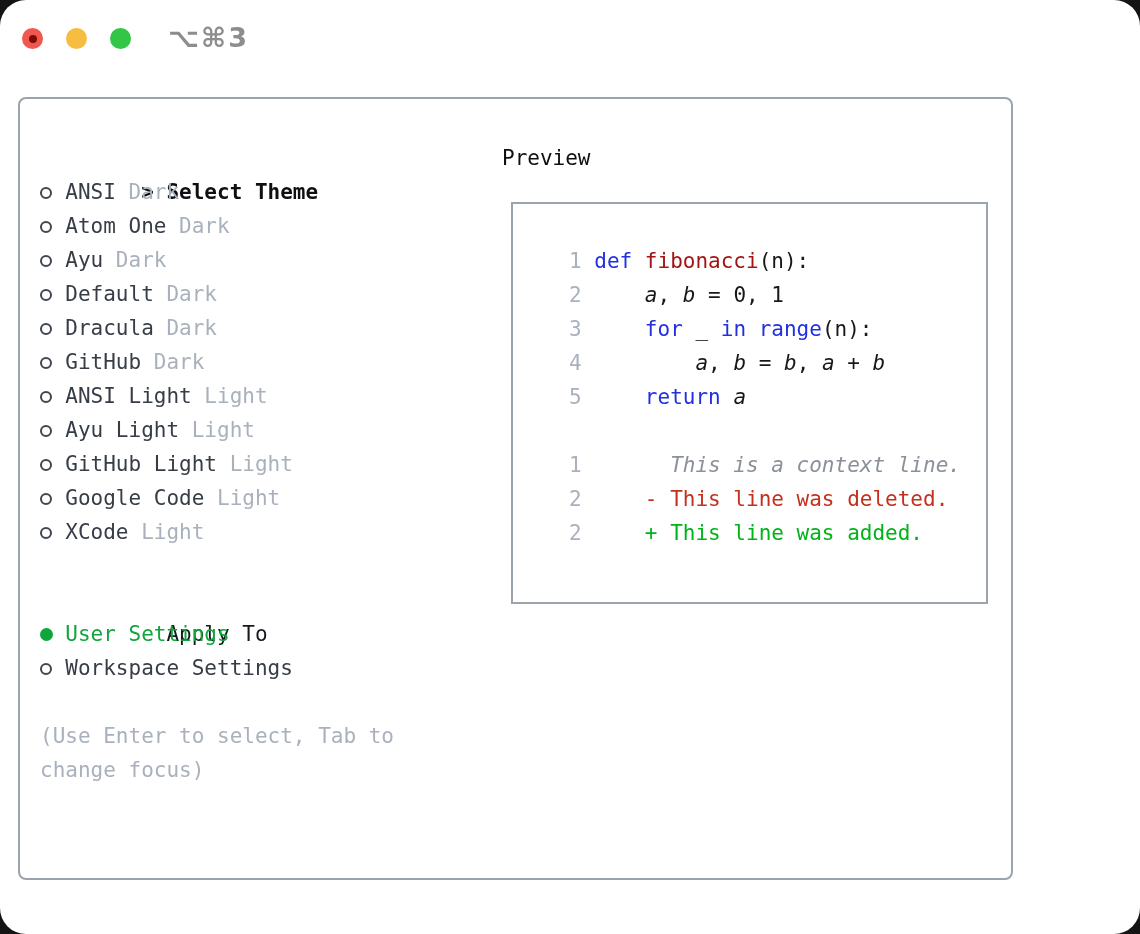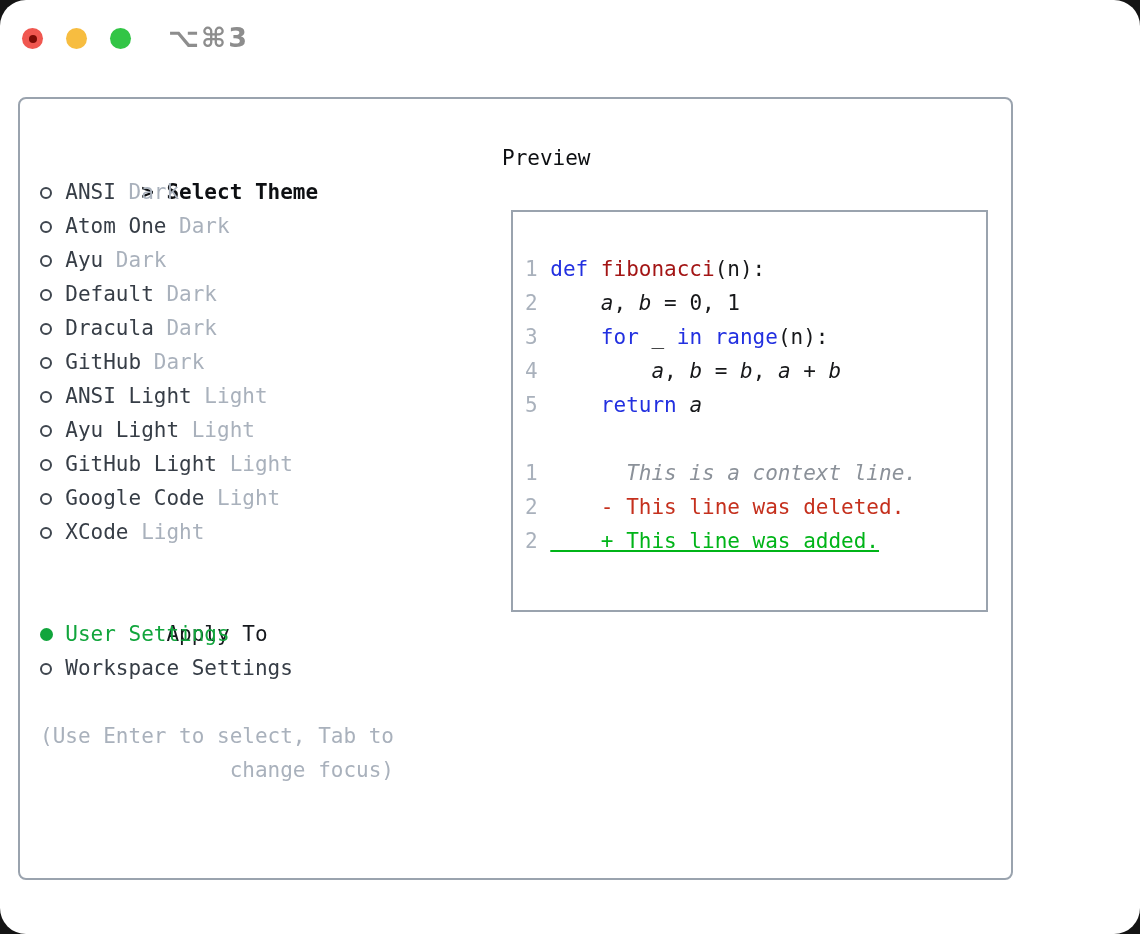--- a/index.html
+++ b/index.html
@@ -38,34 +38,34 @@
   .spacer{height:34px;}
   .bullet{display:inline-block;width:2ch;}
   .arrow,.header-label{font-weight:bold;color:#0d0f12;}
   .apply-label{color:#15181d;}
   .circle{display:inline-block;width:12px;height:12px;border:2px solid #3f464f;border-radius:50%;}
   .circle.filled{width:13px;height:13px;border-color:var(--accent_green);background:var(--accent_green);}
   .name{color:var(--text_dark);margin-top:25px;}
   .option{cursor:pointer;}
   .option.selected .name{color:var(--accent_green);}
   .tag{color:var(--muted_gray);margin-left:1ch;}
-  .help{color:var(--muted_gray);text-align:right;}
+  .help{color:var(--muted_gray);}
   
   .preview-label{position:absolute;left:482px;top:42px;font-size:21px;line-height:34px;font-weight:normal;color:#0d0f12;}
-  .preview-box{position:absolute;left:491px;top:111px;width:477px;height:402px;border:2px solid var(--border_gray);background:#fff;}
+  .preview-box{position:absolute;left:491px;top:103px;width:477px;height:402px;border:2px solid var(--border_gray);background:#fff;padding-left:44px;}
   .codewrap{padding:40px 0 0 12px;font-size:21px;line-height:34px;}
   .codeline{height:34px;white-space:pre;}
   .num{display:inline-block;width:2ch;color:var(--muted_gray);}
   .kw{color:var(--keyword_blue);}
   .fn{color:var(--function_red);}
   .plain{color:#17181a;}
   .var{color:#17181a;font-style:italic;}
   .ctx{color:var(--context_gray);font-style:italic;}
   .del{color:var(--diff_deleted_red);margin-top:44px;}
-  .add{color:var(--diff_added_green);text-decoration:underline;}
+  .add{color:var(--diff_added_green);}
 </style>
 </head>
 <body>
 
 <div class="screen">
   <div class="titlebar">
     <span class="tl red">
         <span class="dot"></span>
       </span>
     <span class="tl yellow"></span>

